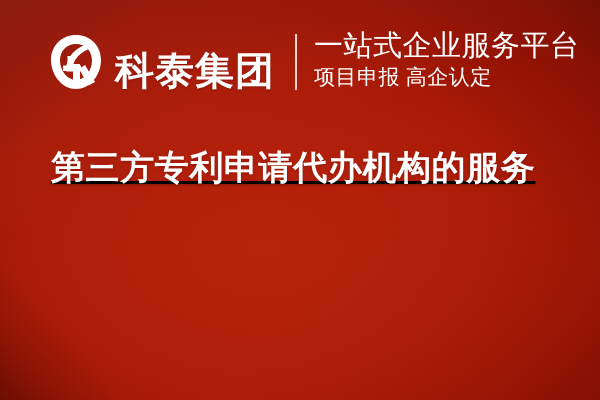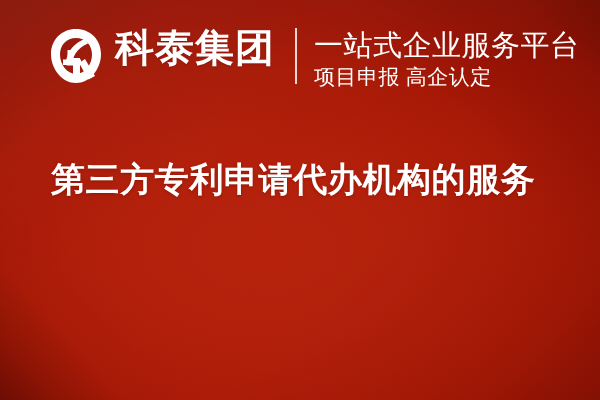--- a/index.html
+++ b/index.html
@@ -63,21 +63,21 @@
                 rgba(255,255,255,0.045) 0%,
                 rgba(255,255,255,0.0) 40%);
   }
 
   
   #header {
     position: absolute;
     left: 50px;
     top: 28px;
     display: flex;
-    align-items: flex-start;
+    align-items: flex-end;
     height: 62px;
   }
 
   #logo-mark {
     width: 52px;
     height: 56px;
     flex: 0 0 auto;
     display: block;
   }
 
@@ -125,22 +125,23 @@
     color: #ffffff;
     line-height: 1.1;
     letter-spacing: 0.5px;
     white-space: nowrap;
   }
 
   
   #headline {
     position: absolute;
     left: 51px;
-    top: 152px;
+    top: 140px;
     width: 510px;
+    text-decoration: underline;
   }
   .headline-line {
     font-size: 34px;
     font-weight: bold;
     color: #ffffff;
     line-height: 55px;
     letter-spacing: 0.6px;
     white-space: nowrap;
     text-shadow: 0 1px 3px rgba(88,10,2,0.40);
   }

